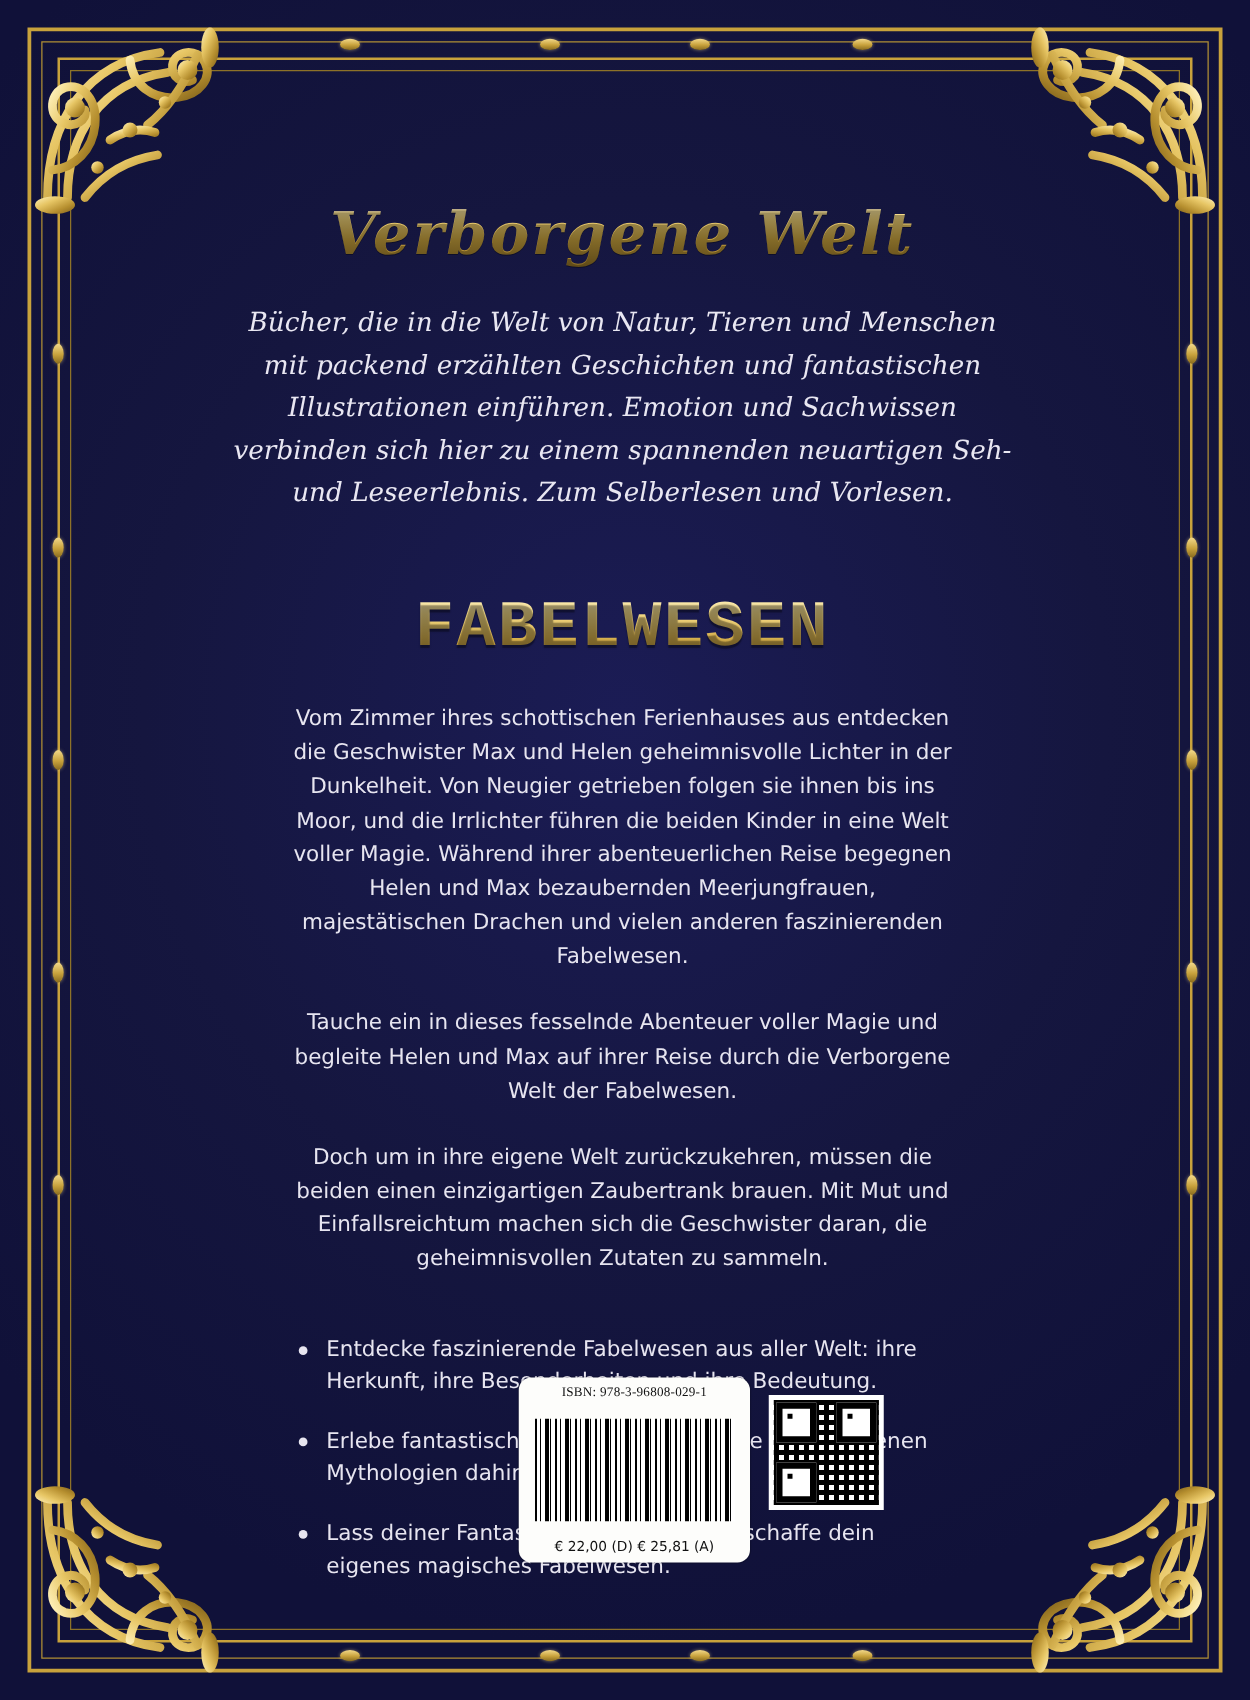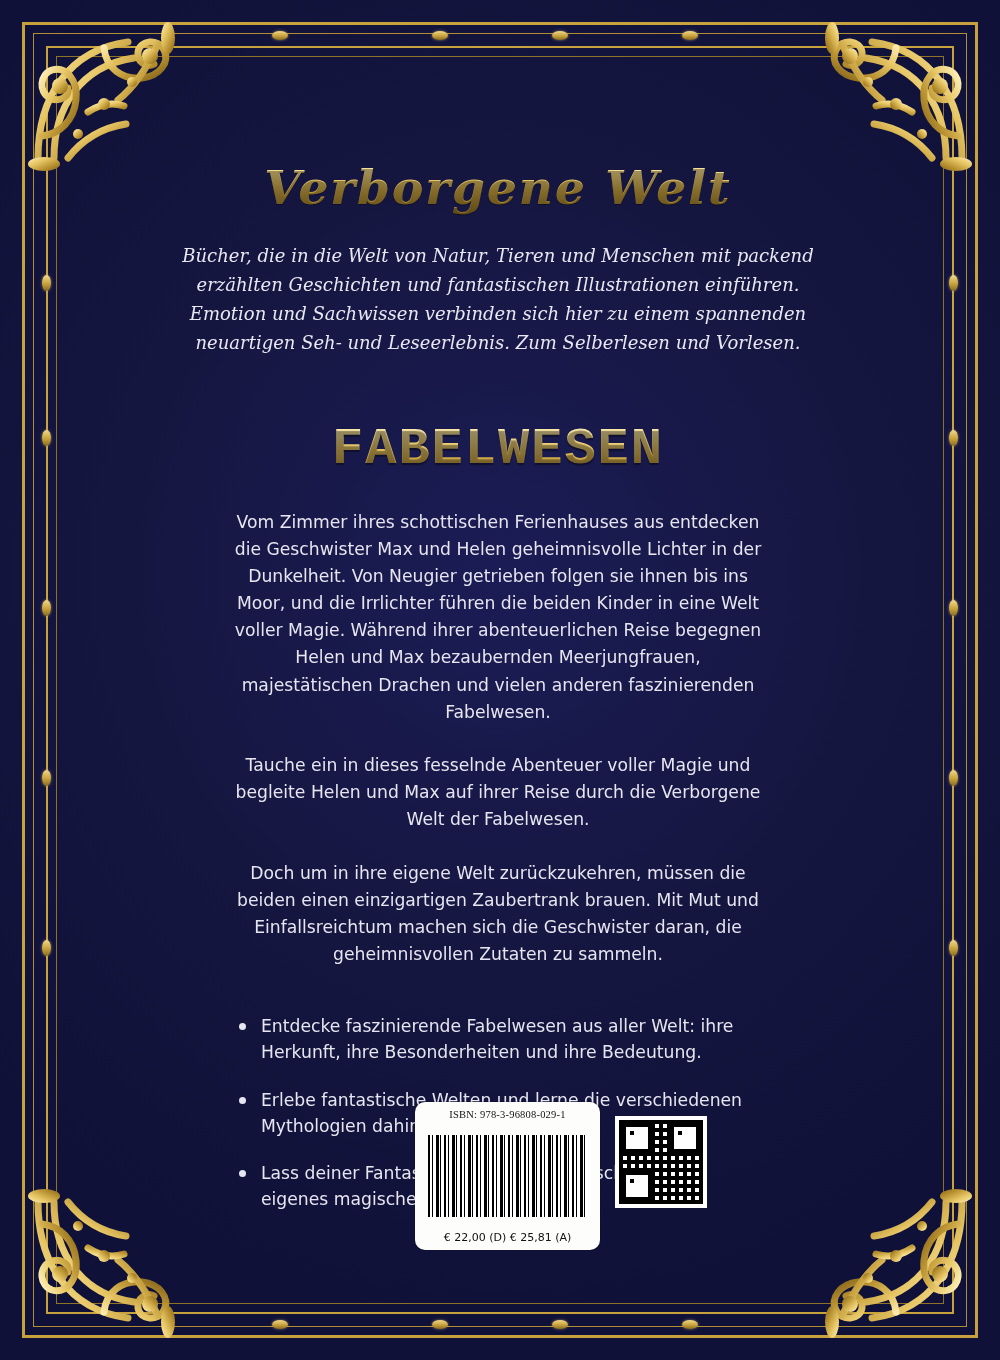--- a/index.html
+++ b/index.html
@@ -75,21 +75,21 @@
     background-clip: text;
     color: transparent;
     text-shadow: 0 1px 0 rgba(0,0,0,.35);
     margin: 0 0 26px 0;
     white-space: nowrap;
   }
 
   .imprint-text {
     font-family: "DejaVu Serif", serif;
     font-style: italic;
-    font-size: 18px;
+    font-size: 21px;
     line-height: 1.62;
     color: #e9e7f2;
     margin: 0 auto;
     max-width: 640px;
   }
 
   .book-title {
     font-family: Liberation Mono, monospace;
     font-weight: bold;
     font-size: 52px;

